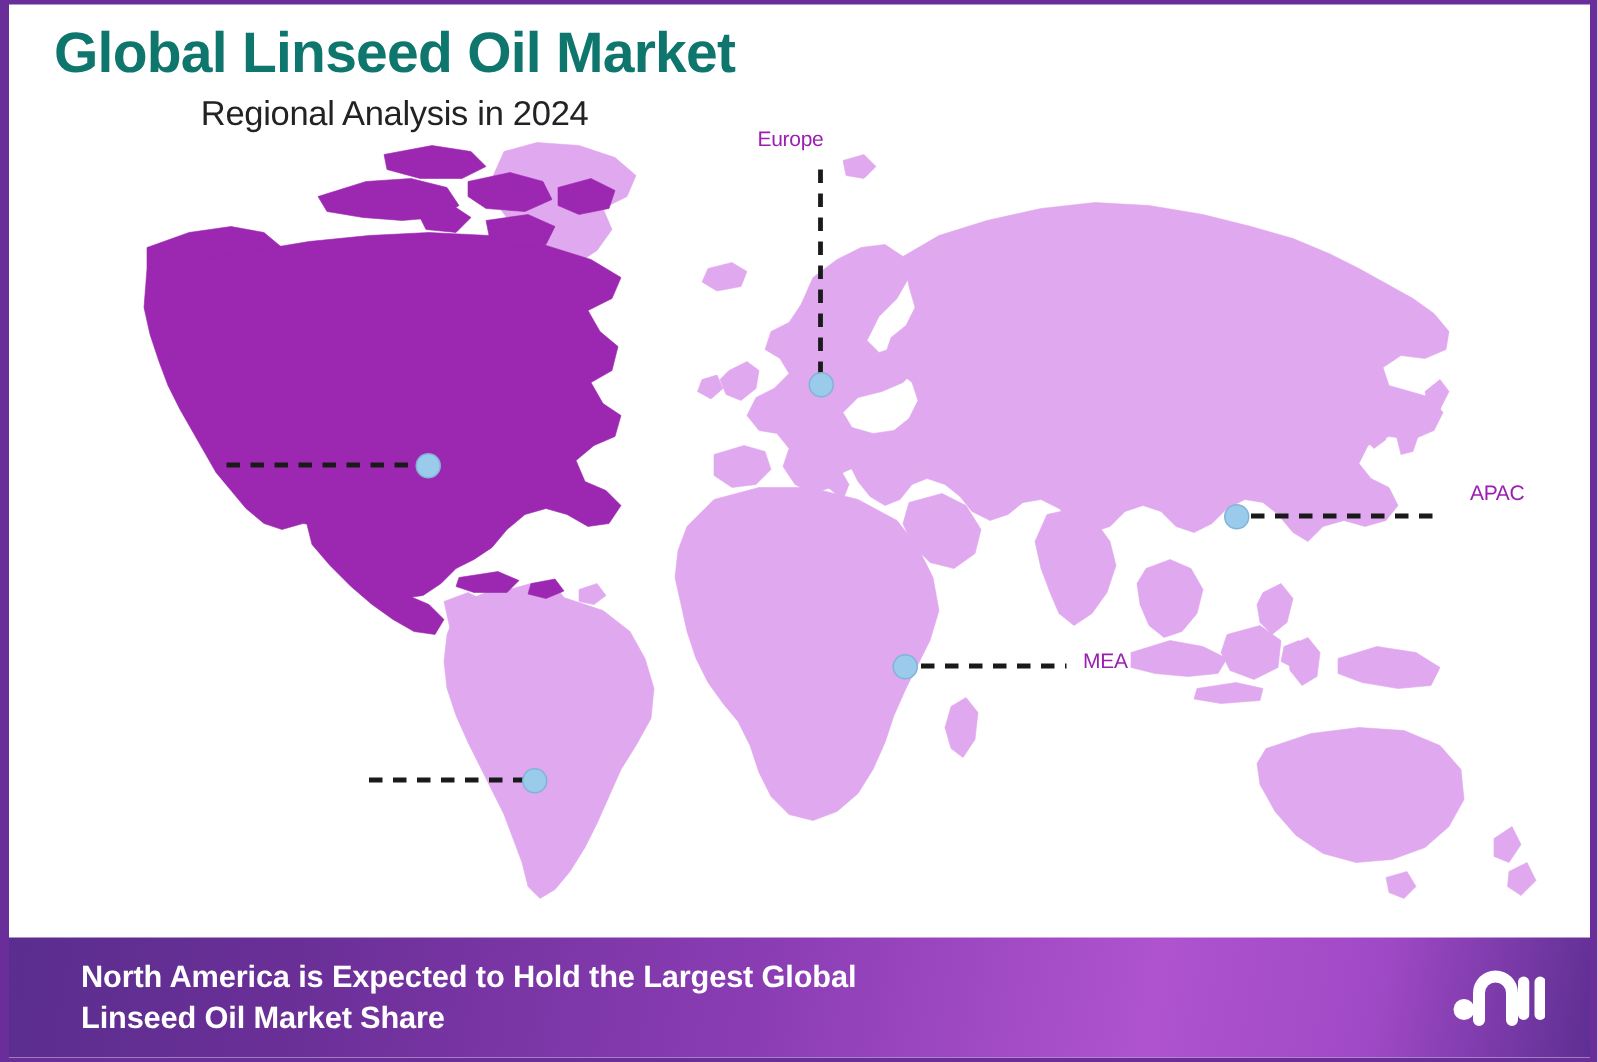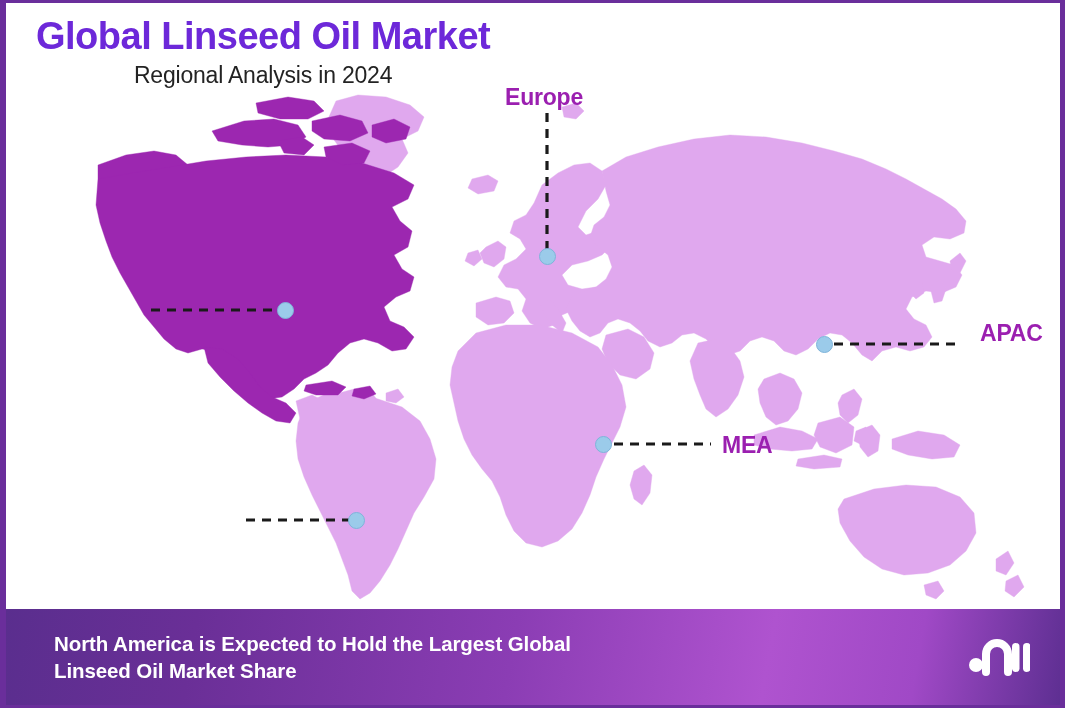--- a/index.html
+++ b/index.html
@@ -17,21 +17,21 @@
     border-right: 5px solid #6A2E9B;
     border-top: 3px solid #6A2E9B;
     border-bottom: 3px solid #6A2E9B;
     overflow: hidden;
   }
   
   #header { position: absolute; left: 30px; top: 12px; }
   #title {
     font-size: 38px;
     font-weight: 800;
-    color: #6d28d9;
+    color: #0f766e;
     letter-spacing: -0.5px;
     line-height: 1.15;
     white-space: nowrap;
   }
   #subtitle {
     font-size: 23px;
     font-weight: 400;
     color: #232323;
     margin-top: 3px;
     letter-spacing: -0.2px;
@@ -43,41 +43,41 @@
     position: absolute;
     left: 0; top: 0;
     width: 1054px; height: 625px;
   }
   #worldmap { position: absolute; left: 0; top: 0; width: 1054px; height: 625px; }
 
   
   .region-label {
     position: absolute;
     color: #9B1FB0;
-    font-weight: 700;
-    font-size: 23px;
+    font-weight: 400;
+    font-size: 14px;
     letter-spacing: -0.2px;
     line-height: 1.16;
     white-space: nowrap;
   }
   .region-label.two-line { text-align: right; }
 
   .dot {
     position: absolute;
     width: 17px; height: 17px;
     border-radius: 50%;
     background: #9BCBEA;
     border: 1.5px solid #7FB4DA;
   }
 
   
   #footer {
     position: absolute;
     left: 0; bottom: 0;
-    width: 1054px; height: 96px;
+    width: 1054px; height: 80px;
     background: linear-gradient(100deg,
         #5A2E8E 0%, #6A2F97 18%, #8B3DB4 48%,
         #AF53CF 72%, #A049C6 86%, #5E2F92 100%);
     display: flex;
     align-items: center;
     justify-content: space-between;
     padding: 0 30px 0 48px;
   }
   #footer-text {
     color: #ffffff;

